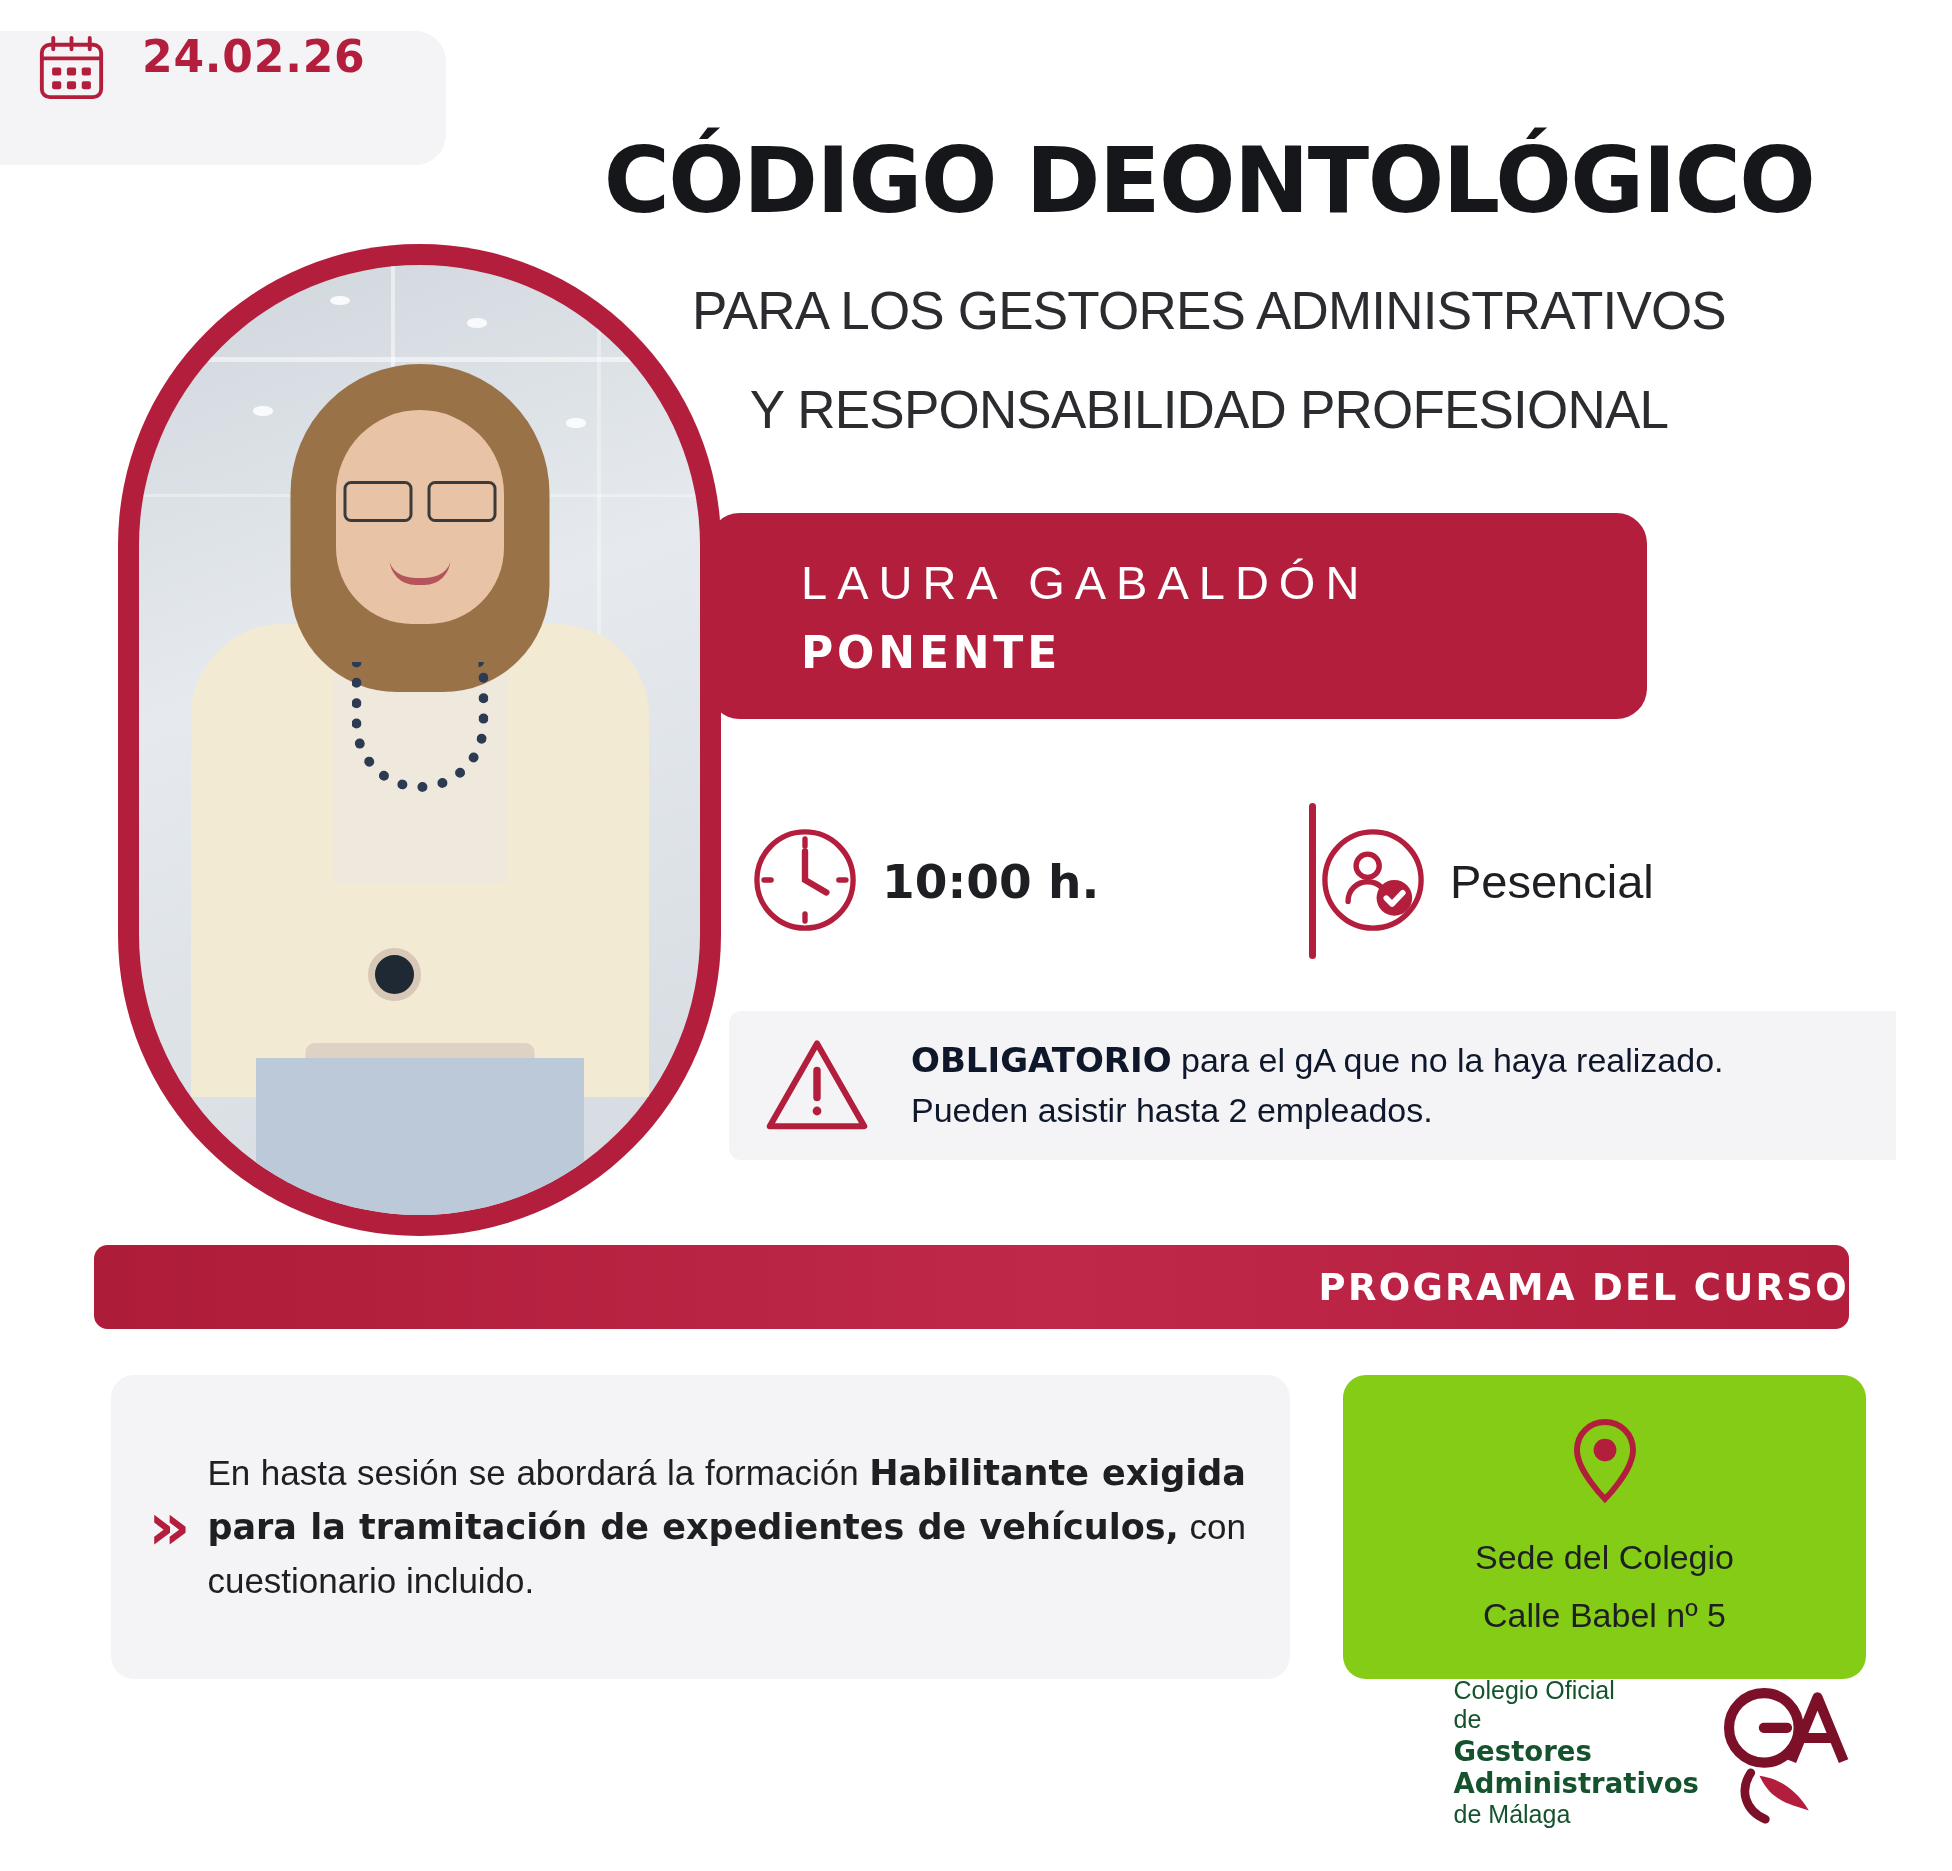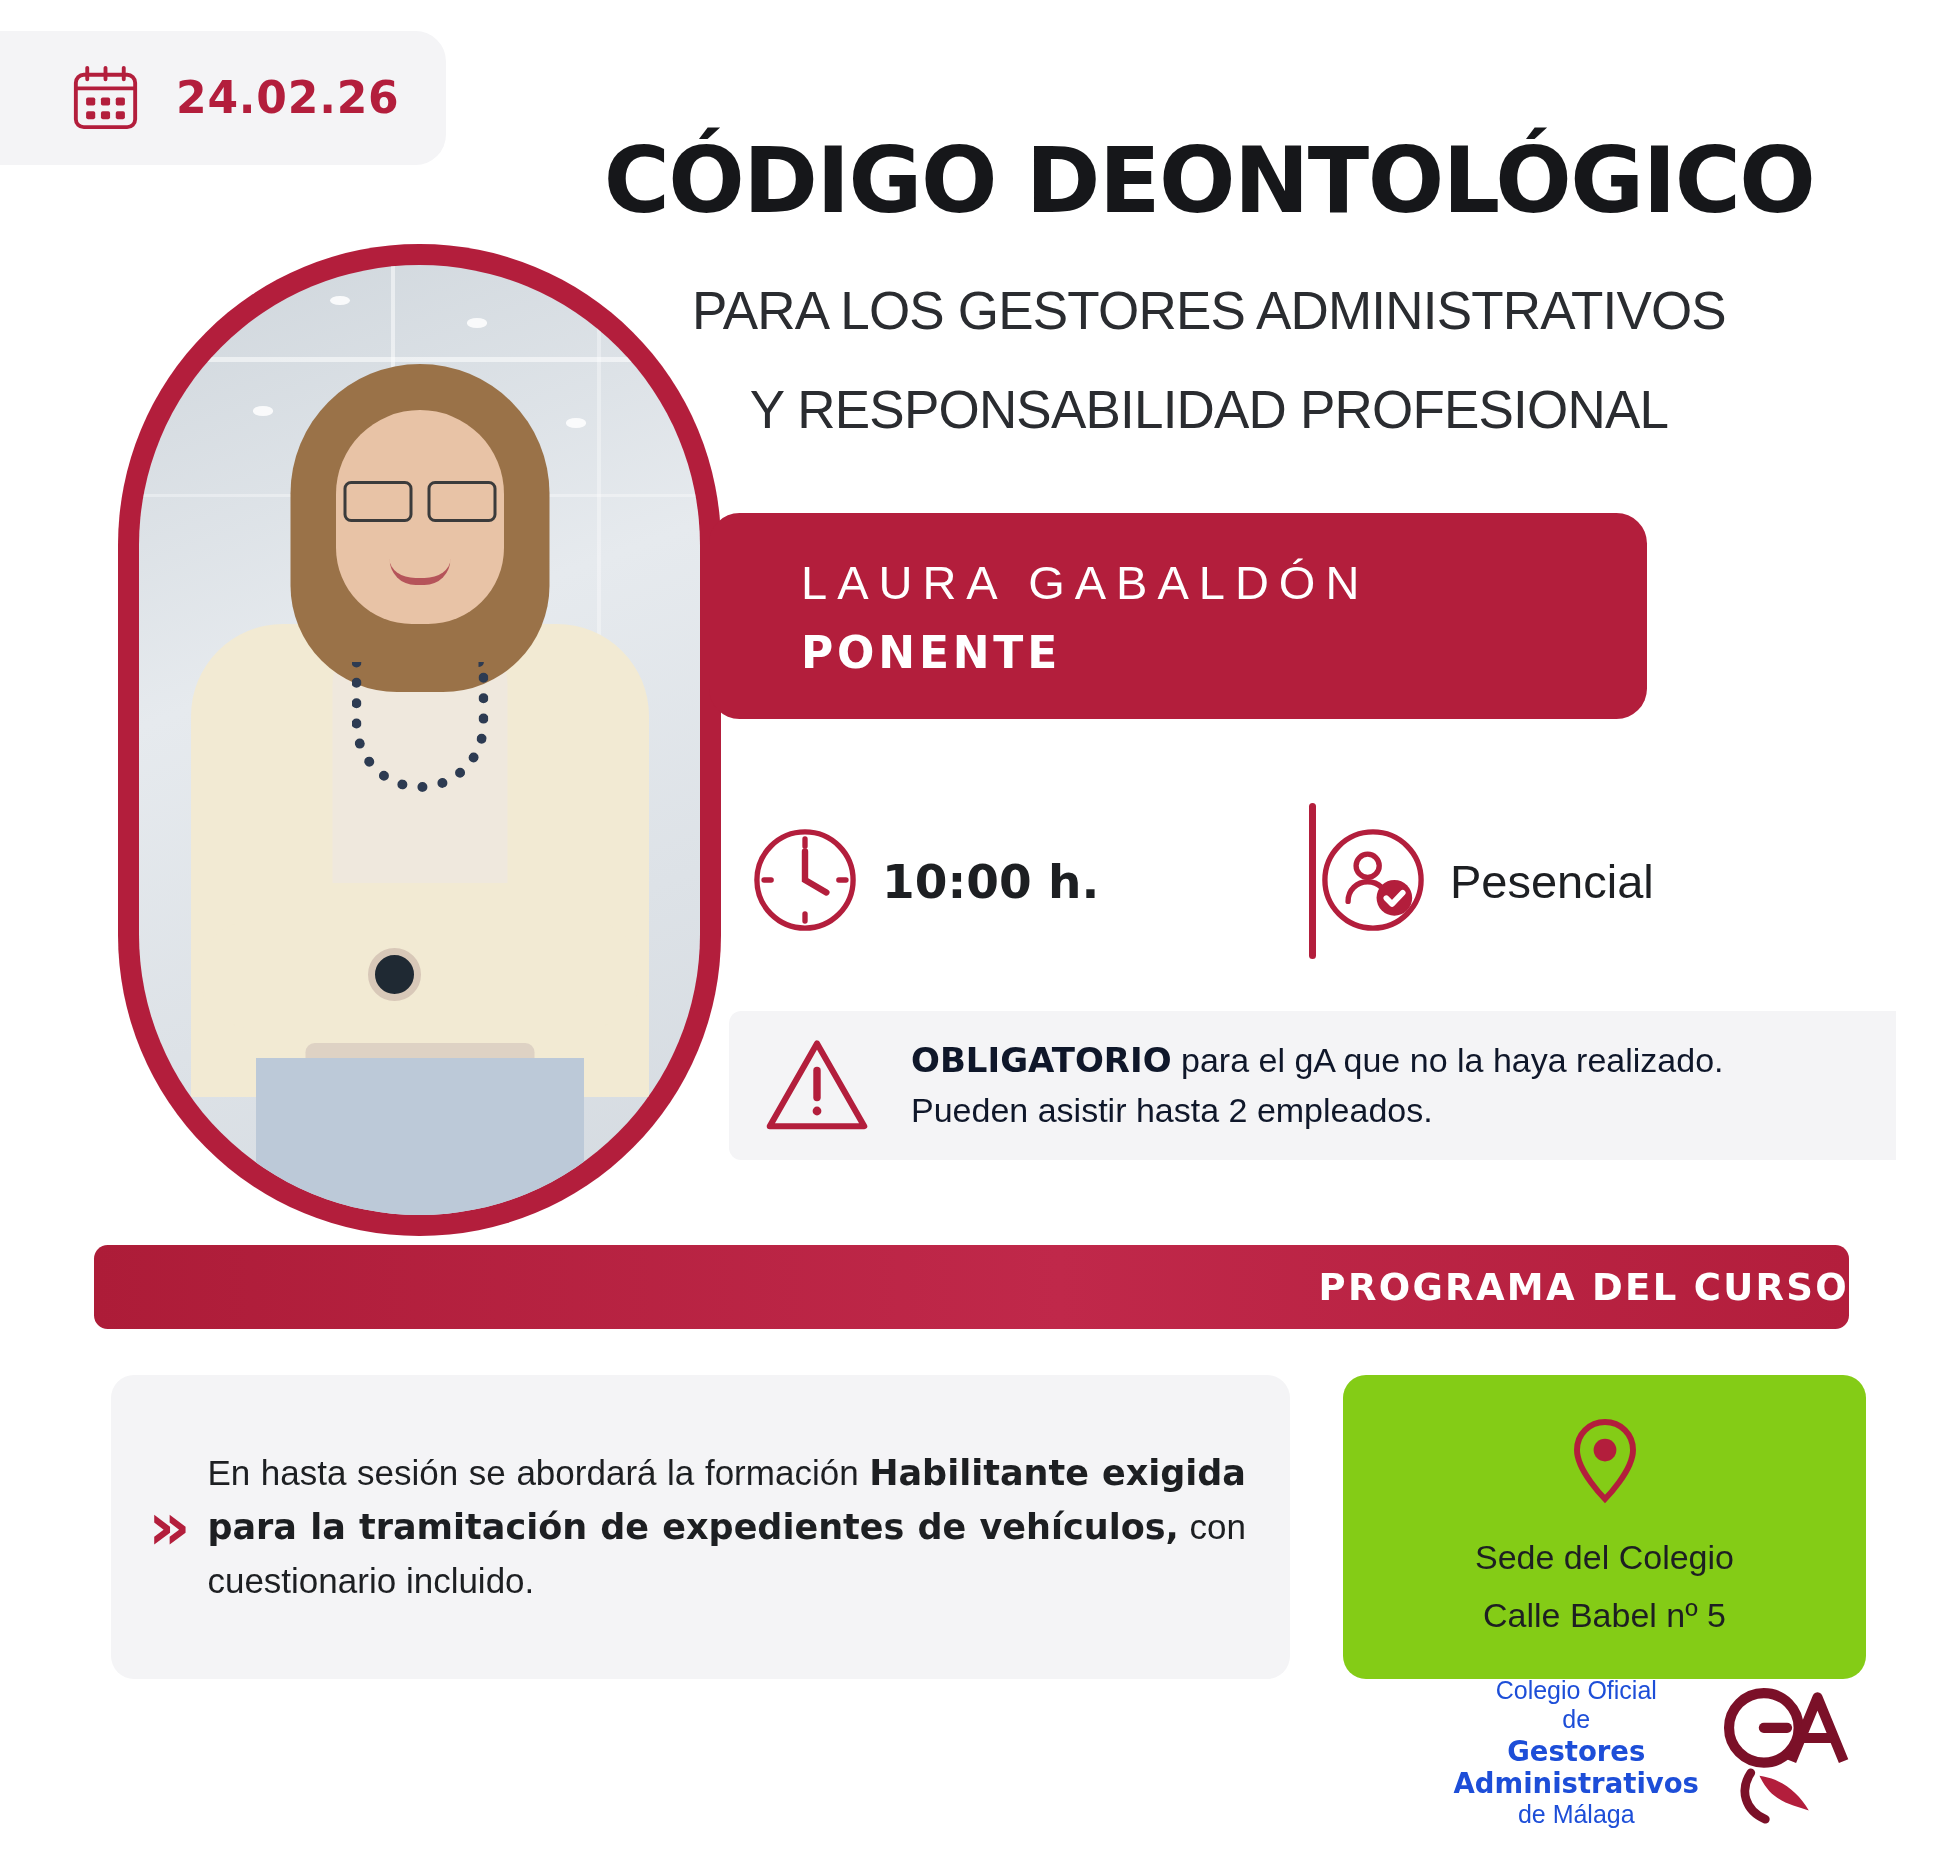--- a/index.html
+++ b/index.html
@@ -20,22 +20,21 @@
   
   .date-chip {
     position: absolute;
     left: 0px;
     top: 30.5px;
     width: 446px;
     height: 134px;
     background: #f4f4f6;
     border-radius: 0 30.5px 30.5px 0;
     display: flex;
-    align-items: center;
-    padding-left: 69px;
+    padding-left: 35px;
     gap: 34px;
   }
   .cal-icon { width: 73px; height: 73px; flex: 0 0 auto; }
   .date-text {
     font-size: 44px;
     font-weight: bold;
     color: #b31e3c;
     letter-spacing: 0.8px;
     font-family: "DejaVu Sans", sans-serif;
   }
@@ -286,22 +285,22 @@
     font-size: 34px; color: #1d1f22; line-height: 1.35; text-align: center;
   }
 
   
   .logo-wrap {
     position: absolute;
     right: 92px; bottom: 42px;
     display: flex; align-items: center; gap: 17px;
   }
   .logo-text {
-    text-align: center;
-    color: #1d4ed8;
+    text-align: left;
+    color: #14532d;
     line-height: 1.18;
   }
   .logo-l1 { font-size: 25px; }
   .logo-l2 { font-size: 25px; }
   .logo-l3 { font-size: 27.5px; font-weight: bold; font-family: "DejaVu Sans", sans-serif;}
   .logo-l4 { font-size: 27.5px; font-weight: bold; font-family: "DejaVu Sans", sans-serif;}
   .logo-l5 { font-size: 25px; }
   .logo-mark { width: 145px; height: 145px; flex: 0 0 auto; }
 </style>
 </head>

